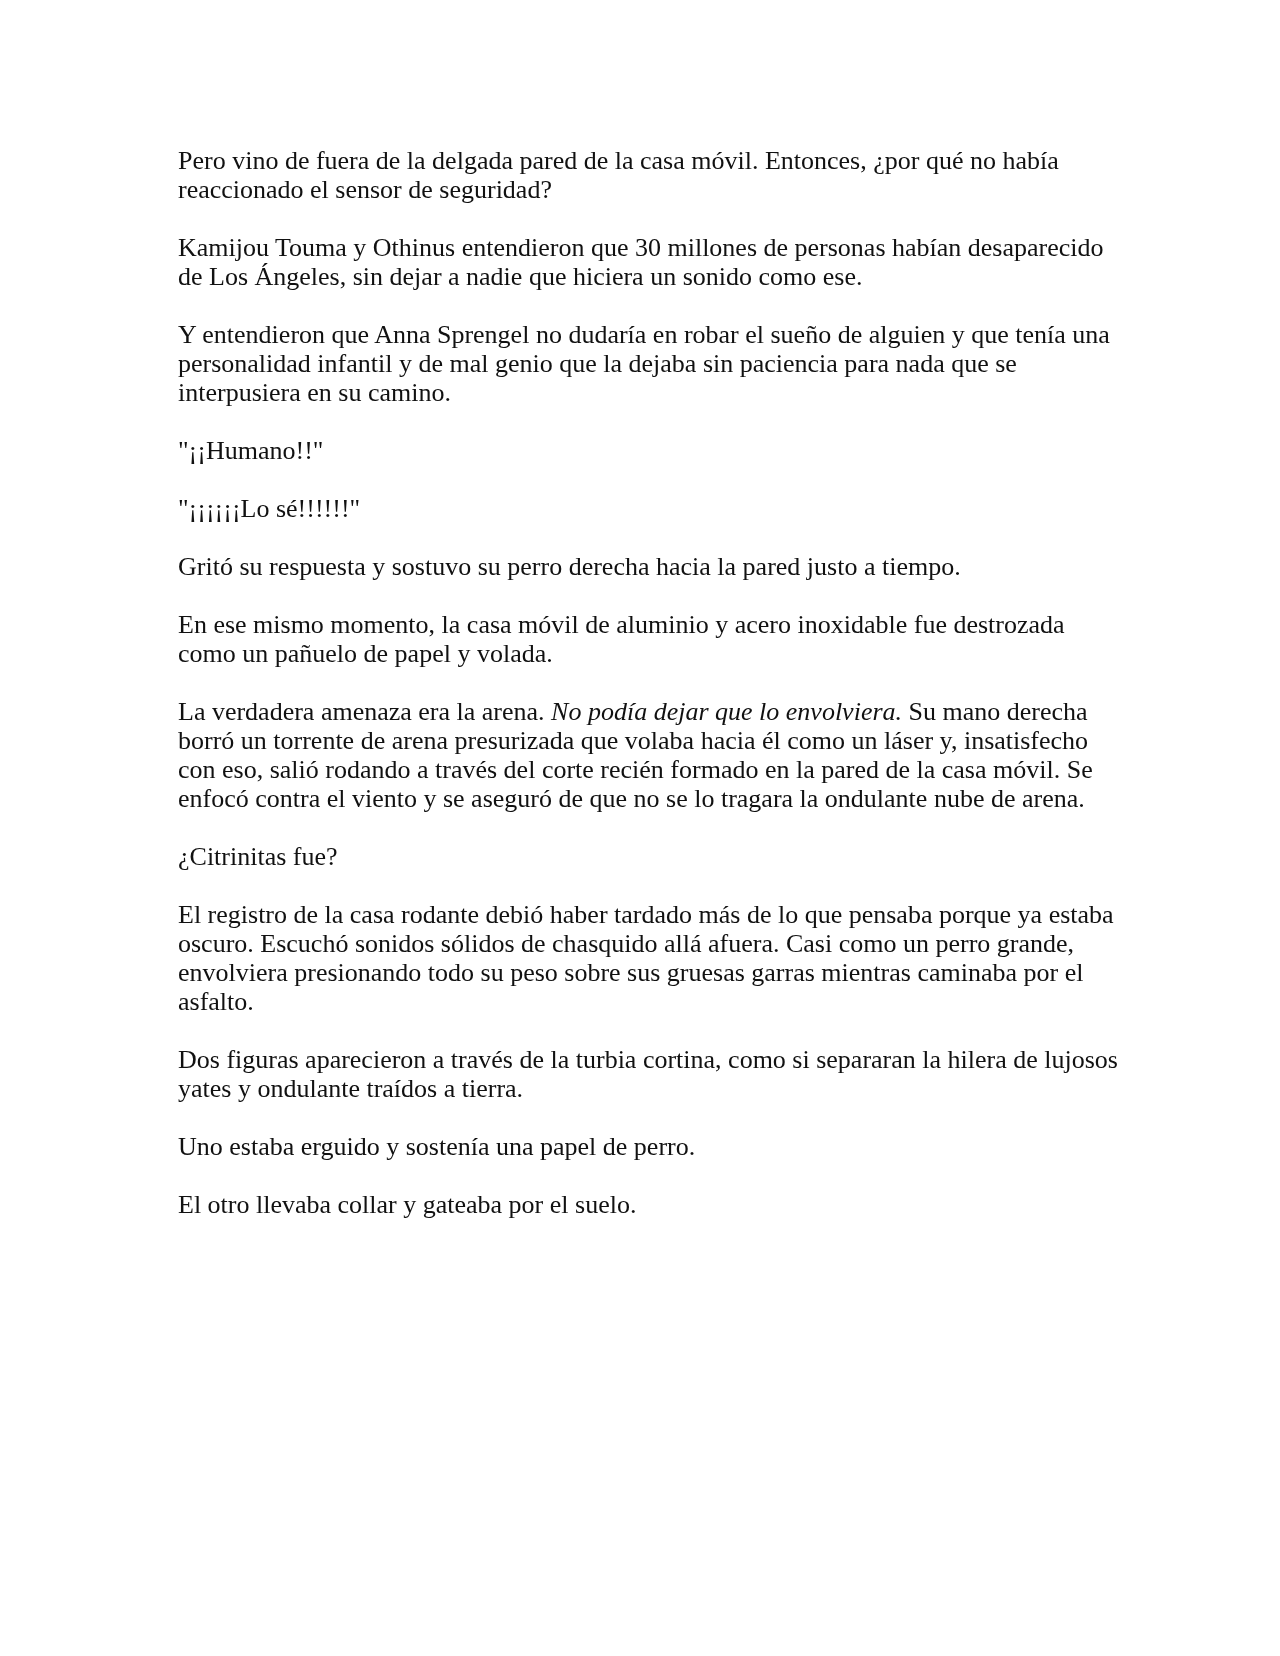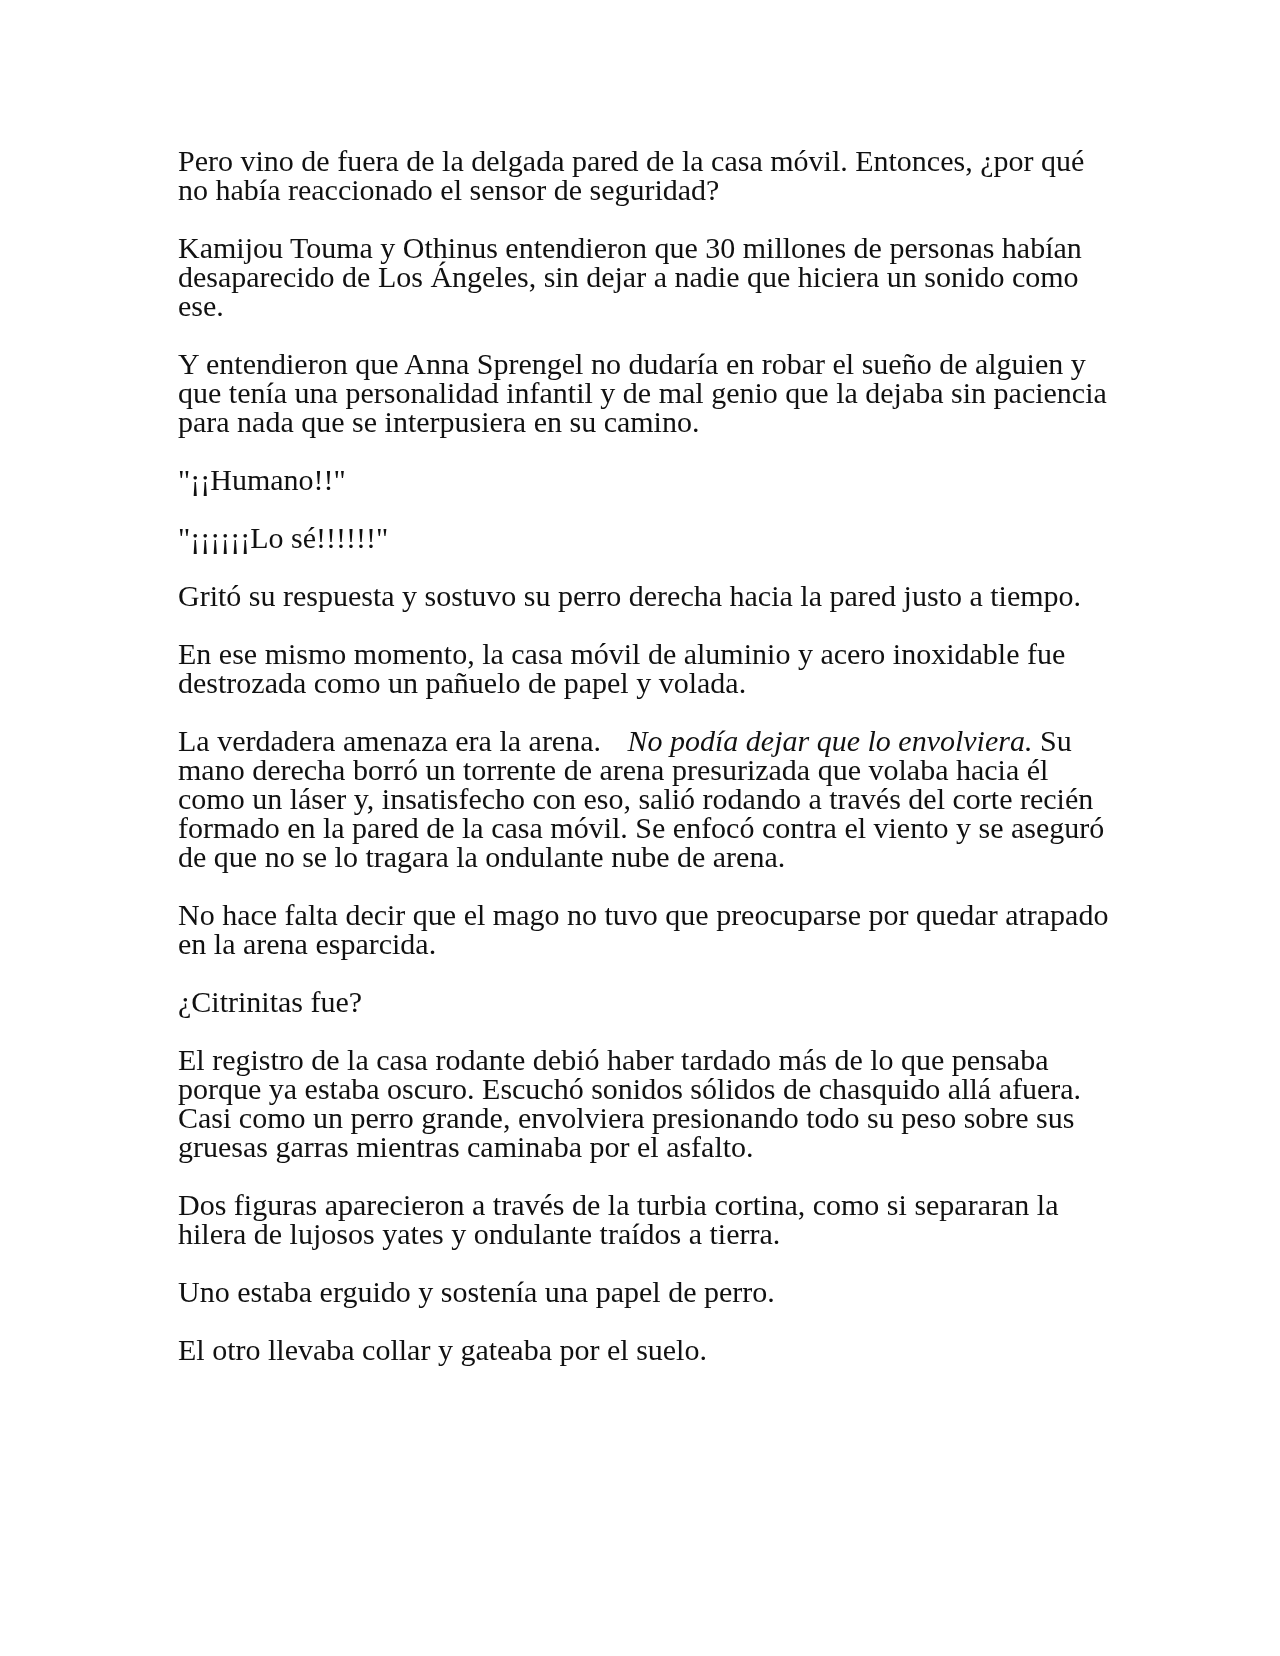--- a/index.html
+++ b/index.html
@@ -1,32 +1,31 @@
 <!DOCTYPE html>
 <html><head>
 <meta charset="utf-8">
 <style>
   html, body { margin:0; padding:0; background:#ffffff; }
   body { width:1280px; height:1656px; position:relative; overflow:hidden; }
   .page { position:absolute; left:178px; top:146px; width:940px;
-    font-family:"Liberation Serif", "DejaVu Serif", serif; font-size:30px; line-height:29px; color:#111; }
+    font-family:"Liberation Serif", "DejaVu Serif", serif; font-size:26px; line-height:29px; color:#111; }
   .para { margin:0 0 29px 0; }
-  .it { font-style:italic;margin-left:19px; }
+  .it { font-style:italic; }
 </style>
 </head>
 <body>
 
 <div class="page">
   <p class="para">Pero vino de fuera de la delgada pared de la casa móvil. Entonces, ¿por qué no había reaccionado el sensor de seguridad?</p>
   <p class="para">Kamijou Touma y Othinus entendieron que 30 millones de personas habían desaparecido de Los Ángeles, sin dejar a nadie que hiciera un sonido como ese.</p>
   <p class="para">Y entendieron que Anna Sprengel no dudaría en robar el sueño de alguien y que tenía una personalidad infantil y de mal genio que la dejaba sin paciencia para nada que se interpusiera en su camino.</p>
   <p class="para">"¡¡Humano!!"</p>
   <p class="para">"¡¡¡¡¡¡Lo sé!!!!!!"</p>
   <p class="para">Gritó su respuesta y sostuvo su perro derecha hacia la pared justo a tiempo.</p>
   <p class="para">En ese mismo momento, la casa móvil de aluminio y acero inoxidable fue destrozada como un pañuelo de papel y volada.</p>
   <p class="para"><span>La verdadera amenaza era la arena. </span><span class="it">No podía dejar que lo envolviera.</span><span> Su mano derecha borró un torrente de arena presurizada que volaba hacia él como un láser y, insatisfecho con eso, salió rodando a través del corte recién formado en la pared de la casa móvil. Se enfocó contra el viento y se aseguró de que no se lo tragara la ondulante nube de arena.</span></p>
-  <p class="para">No hace falta decir que el mago no tuvo que preocuparse por quedar atrapado en la arena esparcida.</p>
   <p class="para">¿Citrinitas fue?</p>
   <p class="para">El registro de la casa rodante debió haber tardado más de lo que pensaba porque ya estaba oscuro. Escuchó sonidos sólidos de chasquido allá afuera. Casi como un perro grande, envolviera presionando todo su peso sobre sus gruesas garras mientras caminaba por el asfalto.</p>
   <p class="para">Dos figuras aparecieron a través de la turbia cortina, como si separaran la hilera de lujosos yates y ondulante traídos a tierra.</p>
   <p class="para">Uno estaba erguido y sostenía una papel de perro.</p>
   <p class="para">El otro llevaba collar y gateaba por el suelo.</p>
 </div>
 
 </body></html>

